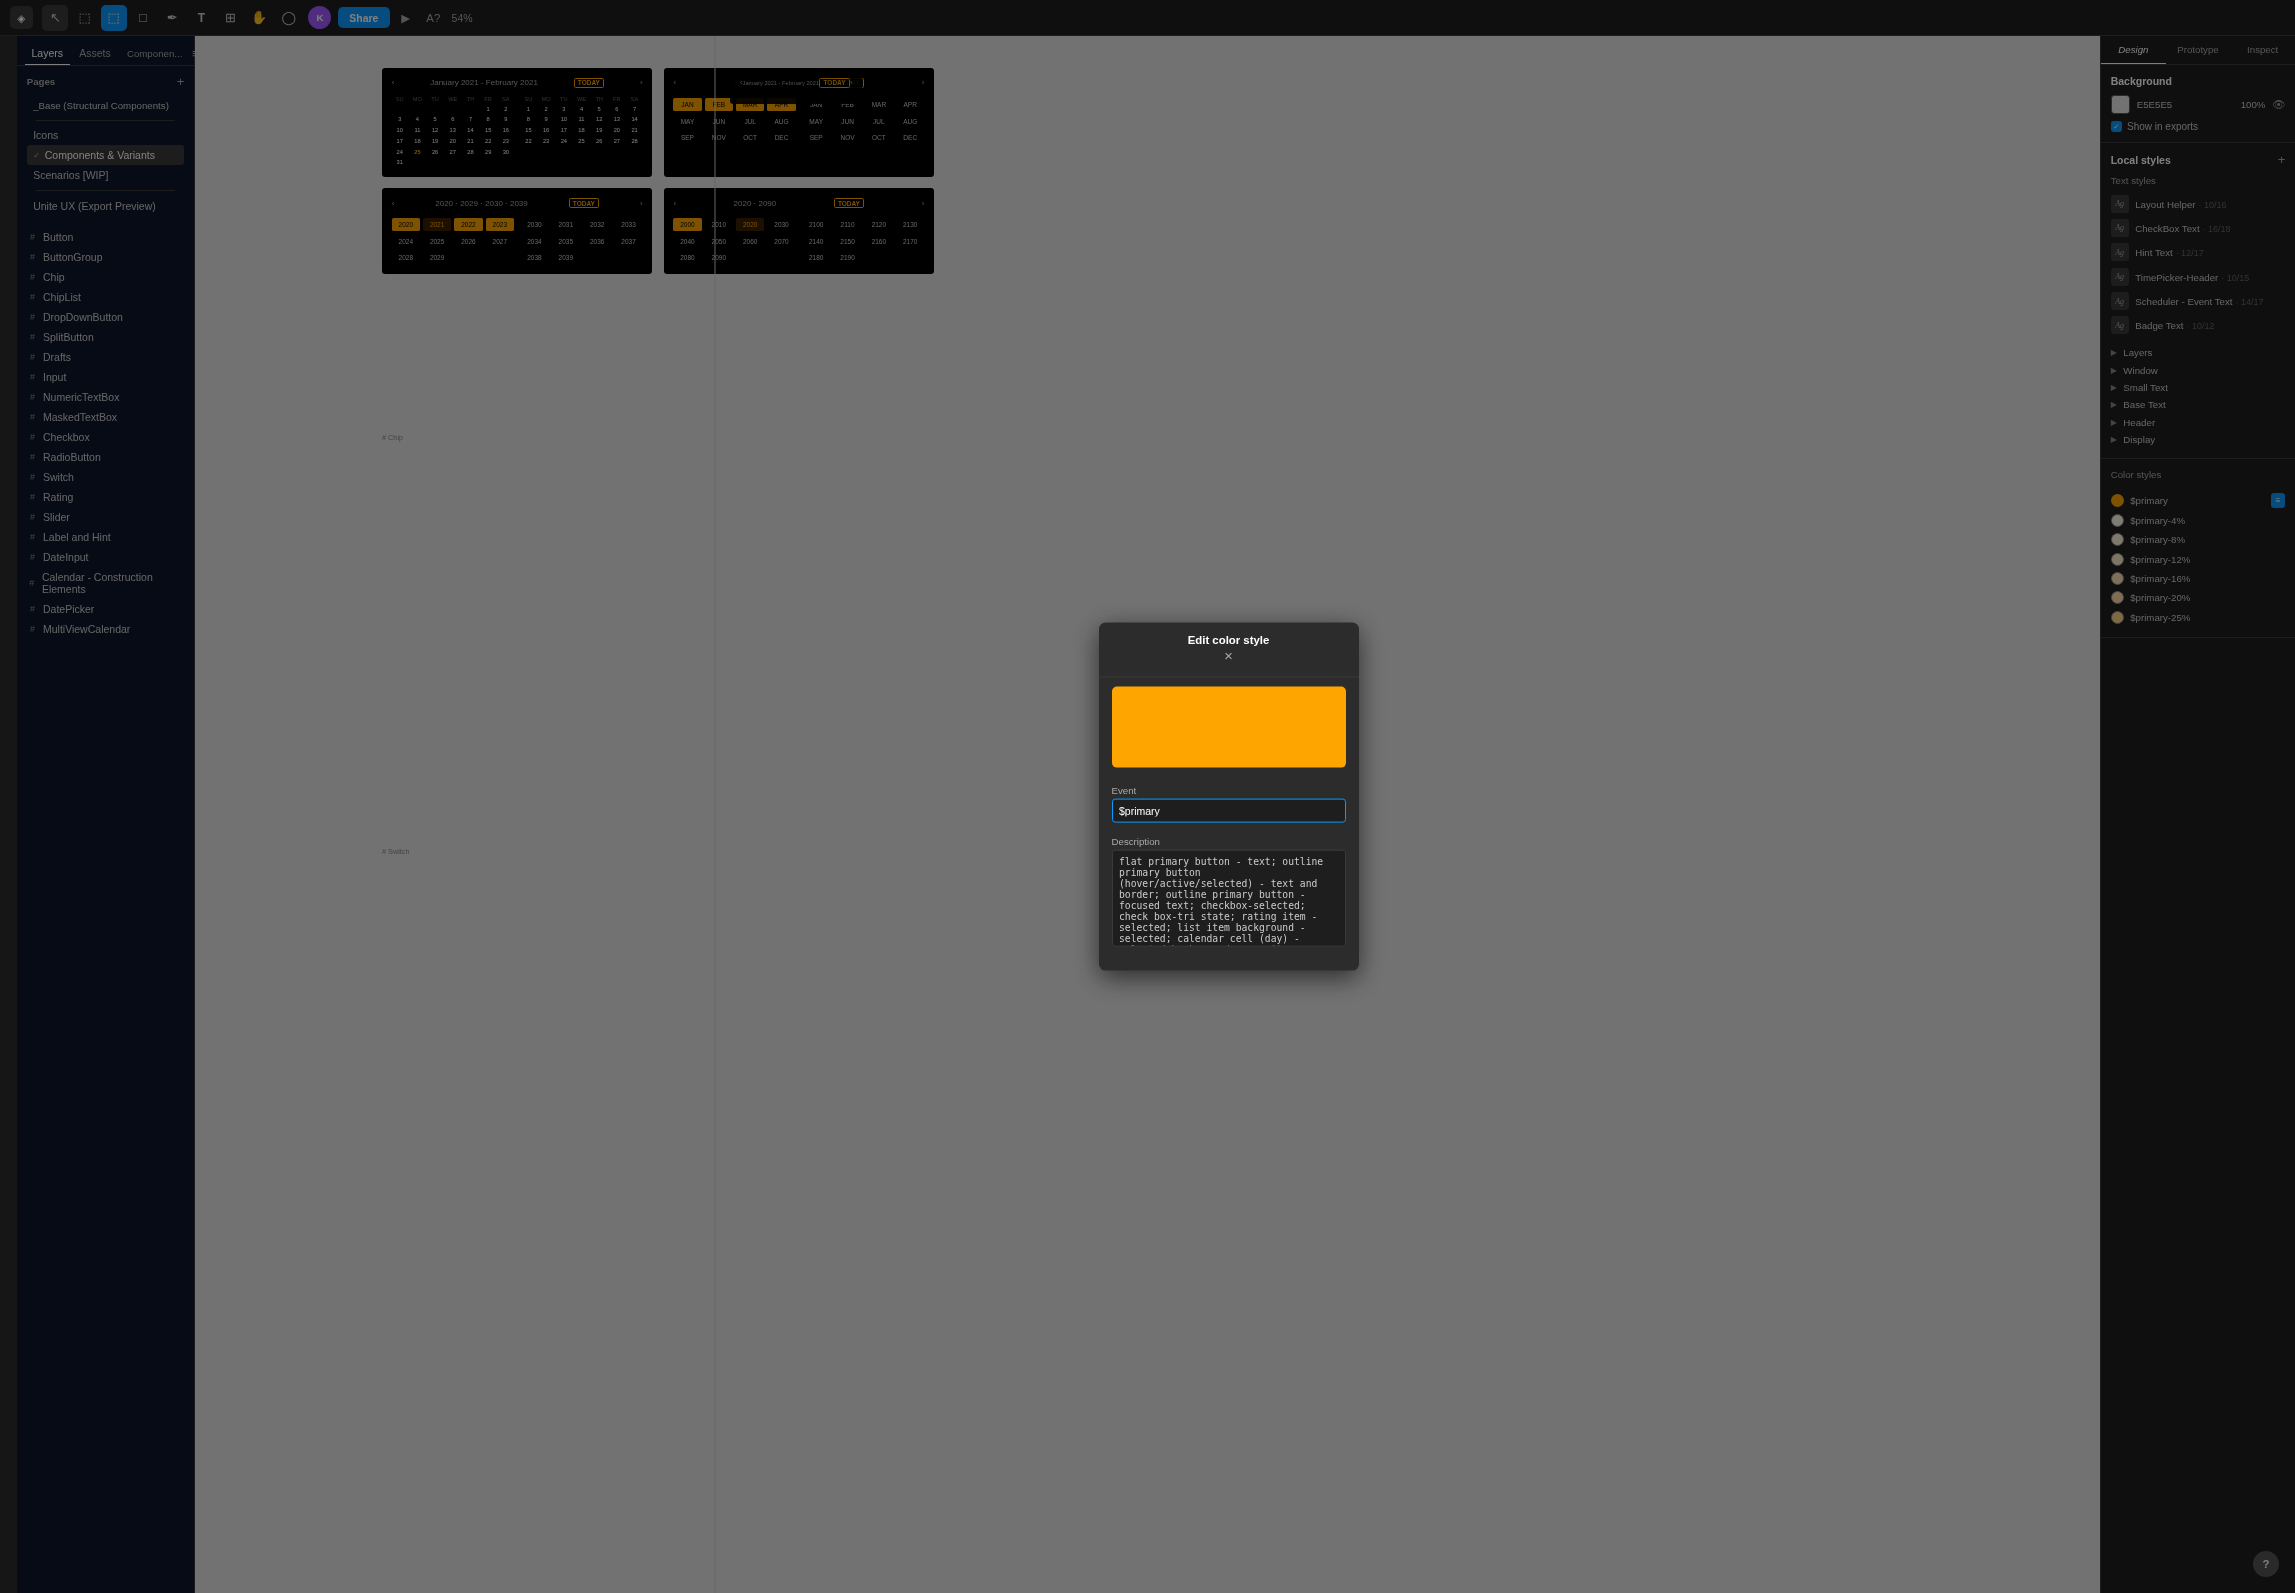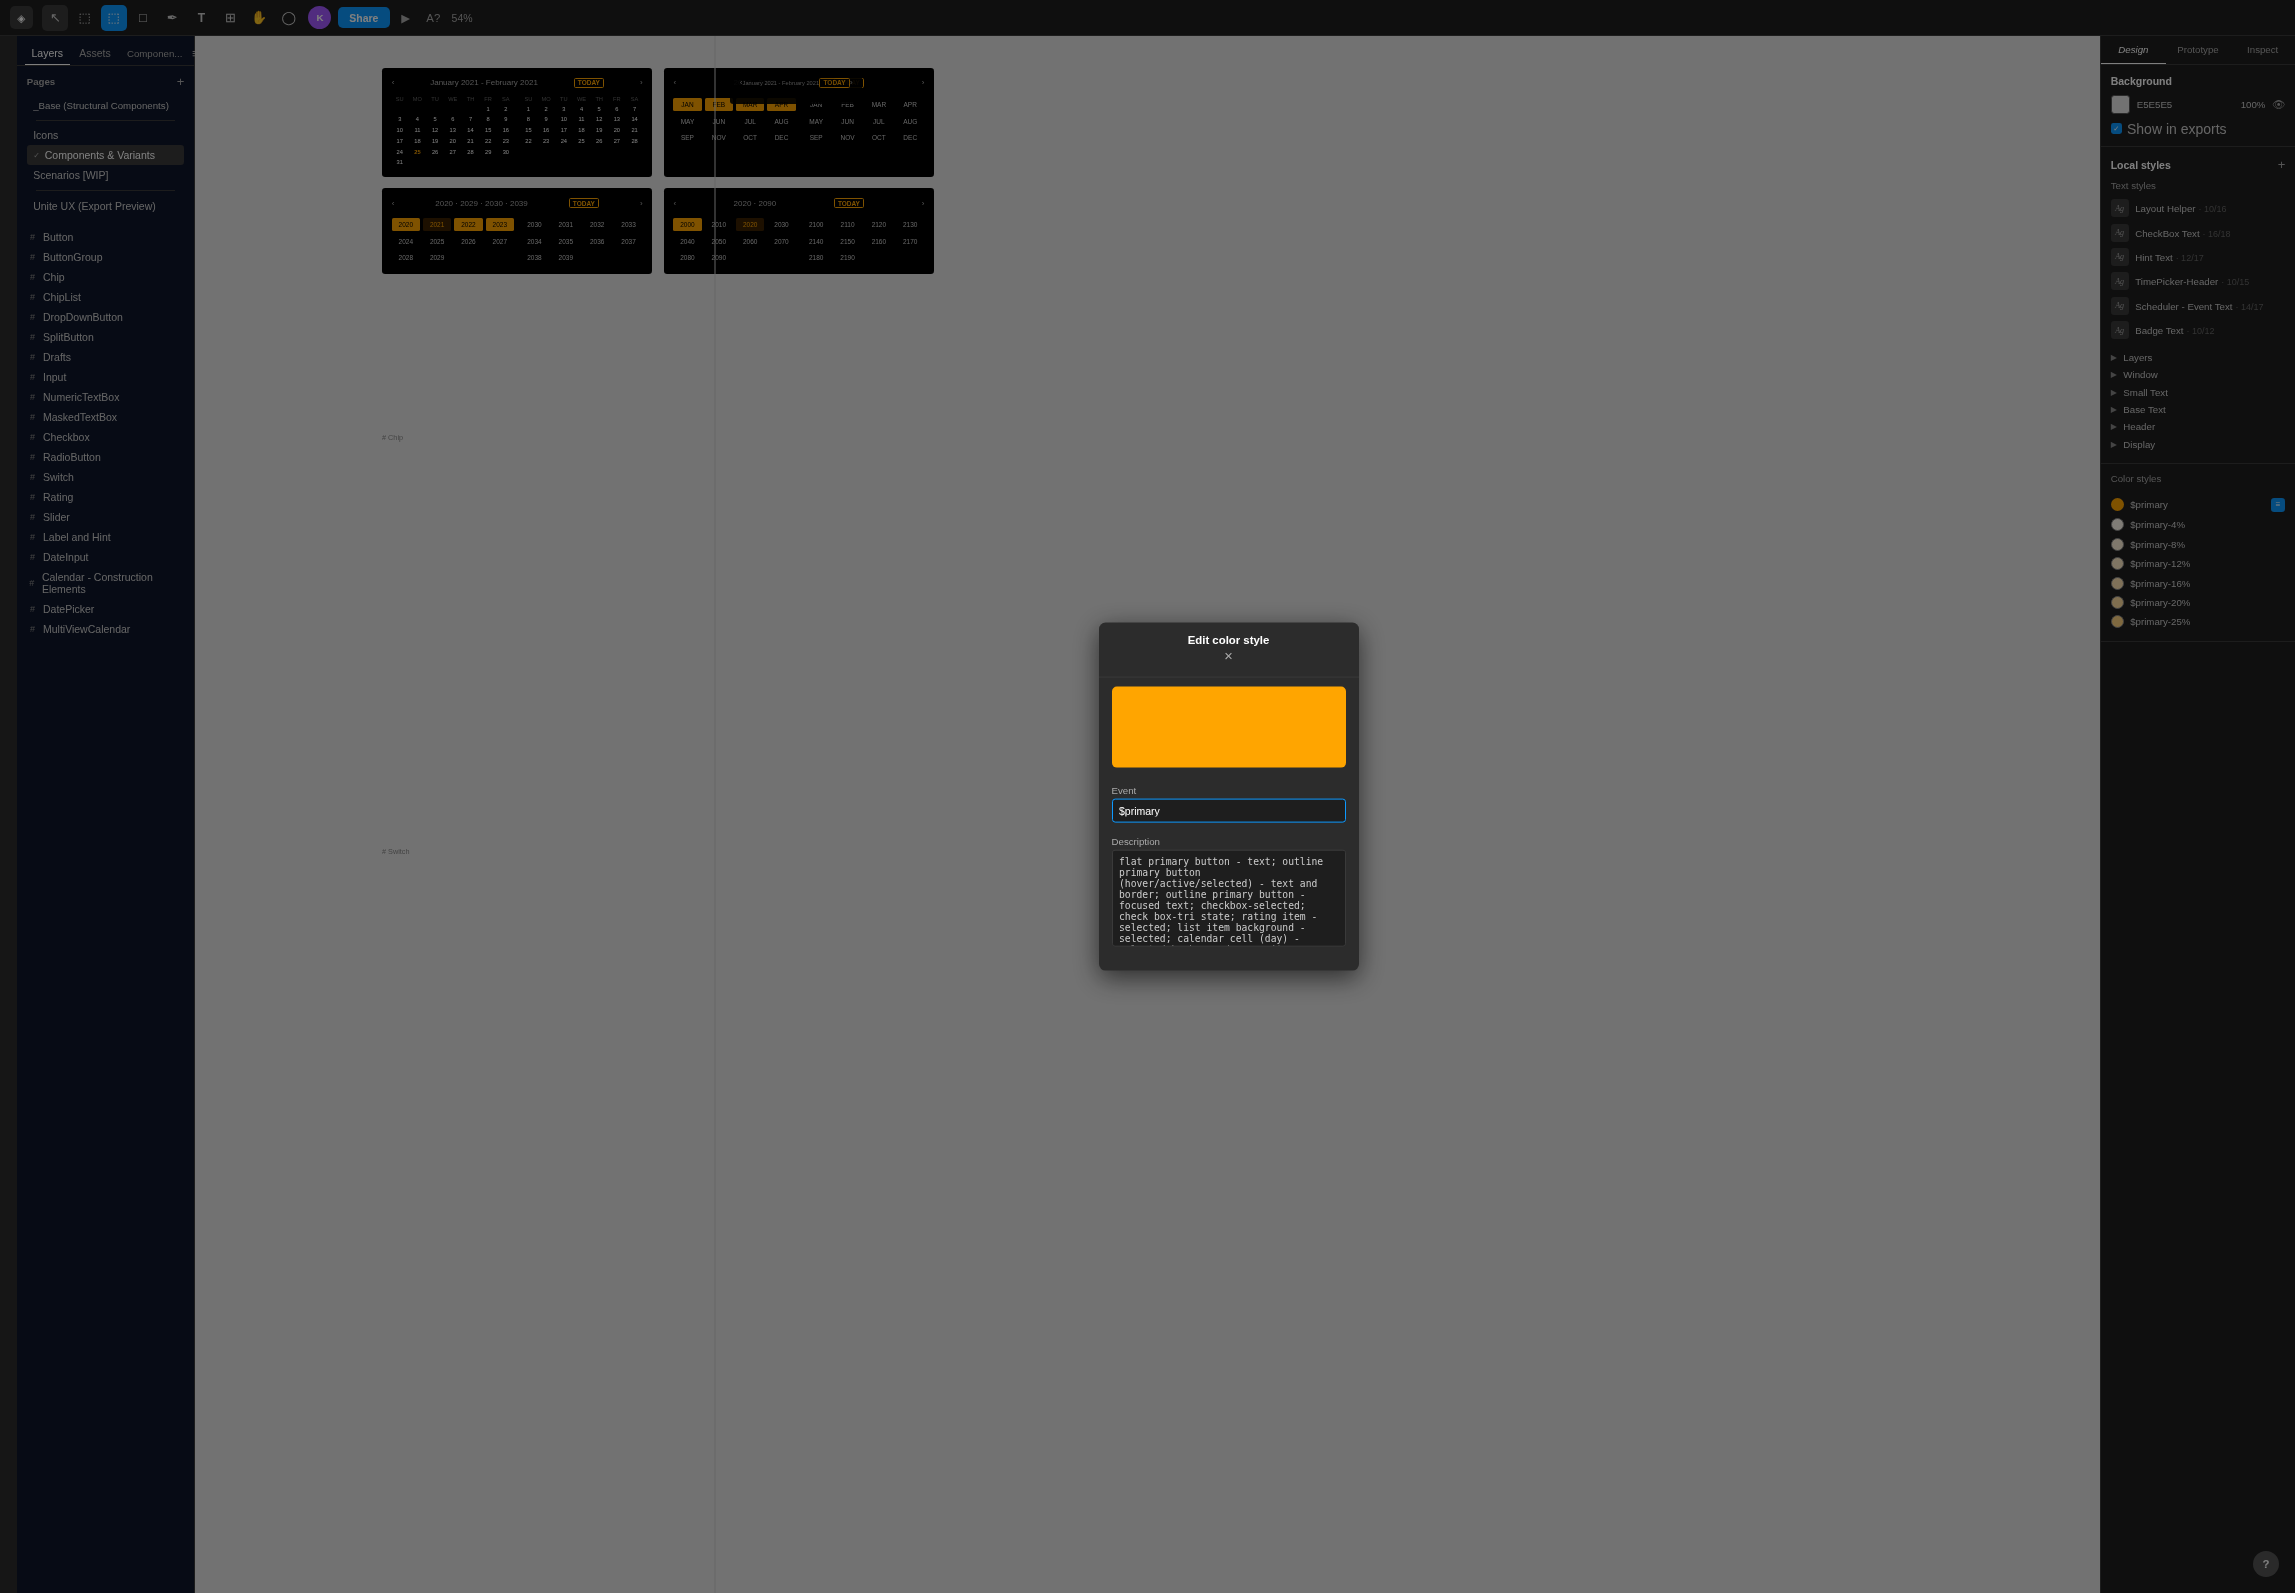--- a/index.html
+++ b/index.html
@@ -75,21 +75,21 @@
     .section-add { color: #aaa; cursor: pointer; font-size: 13px; }
 
     .bg-row { display: flex; align-items: center; gap: 6.5px; }
     .color-swatch { width: 19.5px; height: 19.5px; border-radius: 3.2px; border: 0.8px solid #555; flex-shrink: 0; }
     .color-hex { font-size: 9.7px; color: #ccc; flex: 1; }
     .color-opacity { font-size: 9.7px; color: #ccc; }
     .eye-icon { color: #aaa; font-size: 10.5px; cursor: pointer; }
 
     .export-row { display: flex; align-items: center; gap: 4.9px; margin-top: 6.5px; }
     .checkbox-blue { width: 11.4px; height: 11.4px; background: #0d99ff; border-radius: 2.4px; display: flex; align-items: center; justify-content: center; color: #fff; font-size: 7.3px; flex-shrink: 0; }
-    .export-label { font-size: 14px; color: #ccc; }
+    .export-label { font-size: 10px; color: #ccc; }
 
     .style-item { display: flex; align-items: center; gap: 6.5px; padding: 3.2px 0; cursor: pointer; }
     .style-icon { width: 18px; height: 18px; background: #3a3a3a; border-radius: 3.2px; display: flex; align-items: center; justify-content: center; font-size: 8px; color: #aaa; flex-shrink: 0; }
     .style-name { font-size: 9.7px; color: #ccc; }
     .style-details { font-size: 9px; color: #666; }
 
     .color-style-item { display: flex; align-items: center; gap: 6.5px; padding: 3.2px 0; cursor: pointer; }
     .color-circle { width: 13px; height: 13px; border-radius: 50%; flex-shrink: 0; }
     .color-style-name { font-size: 9.7px; color: #ccc; }
 

